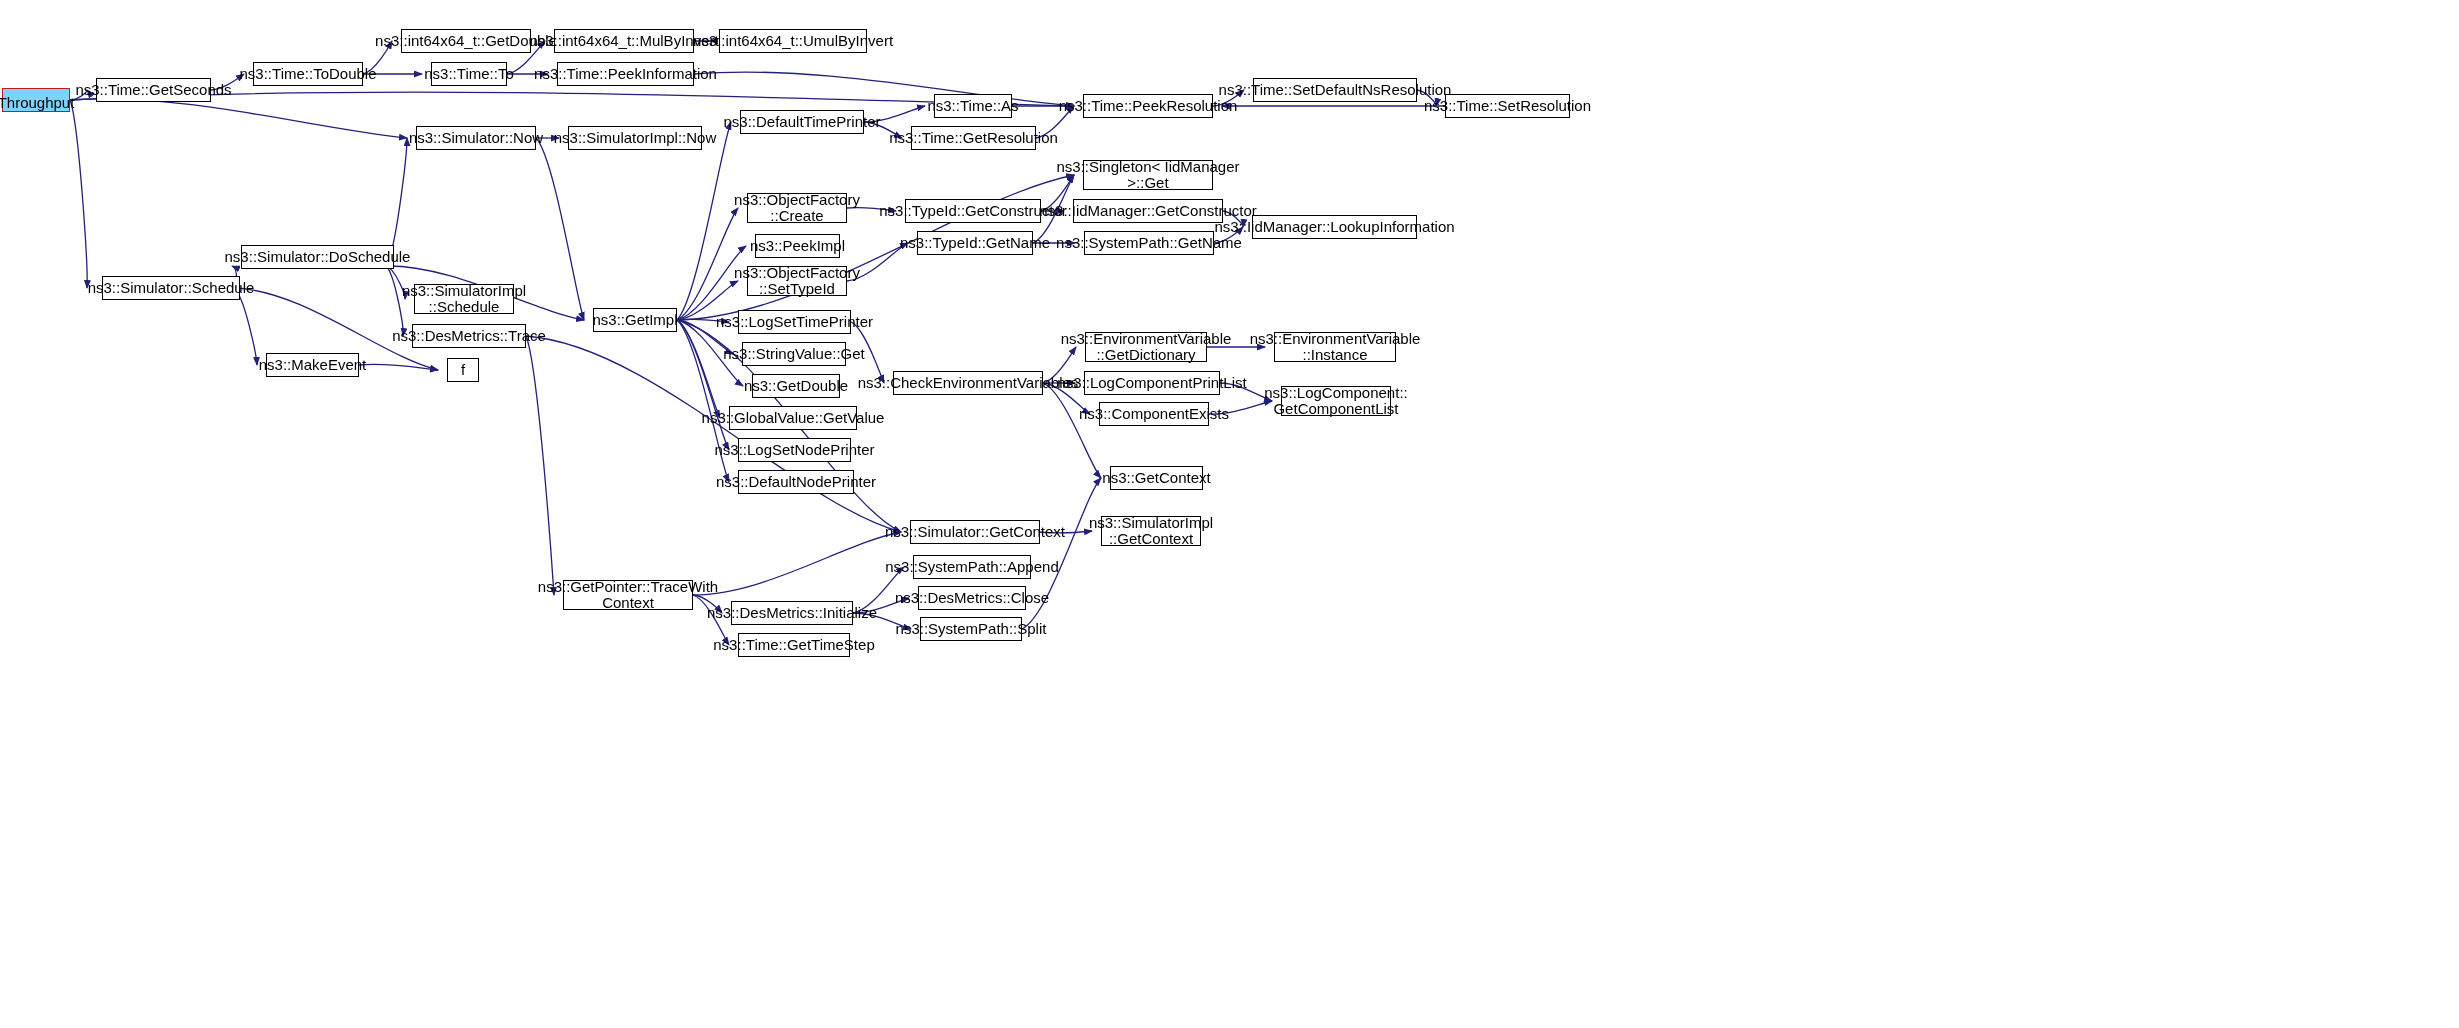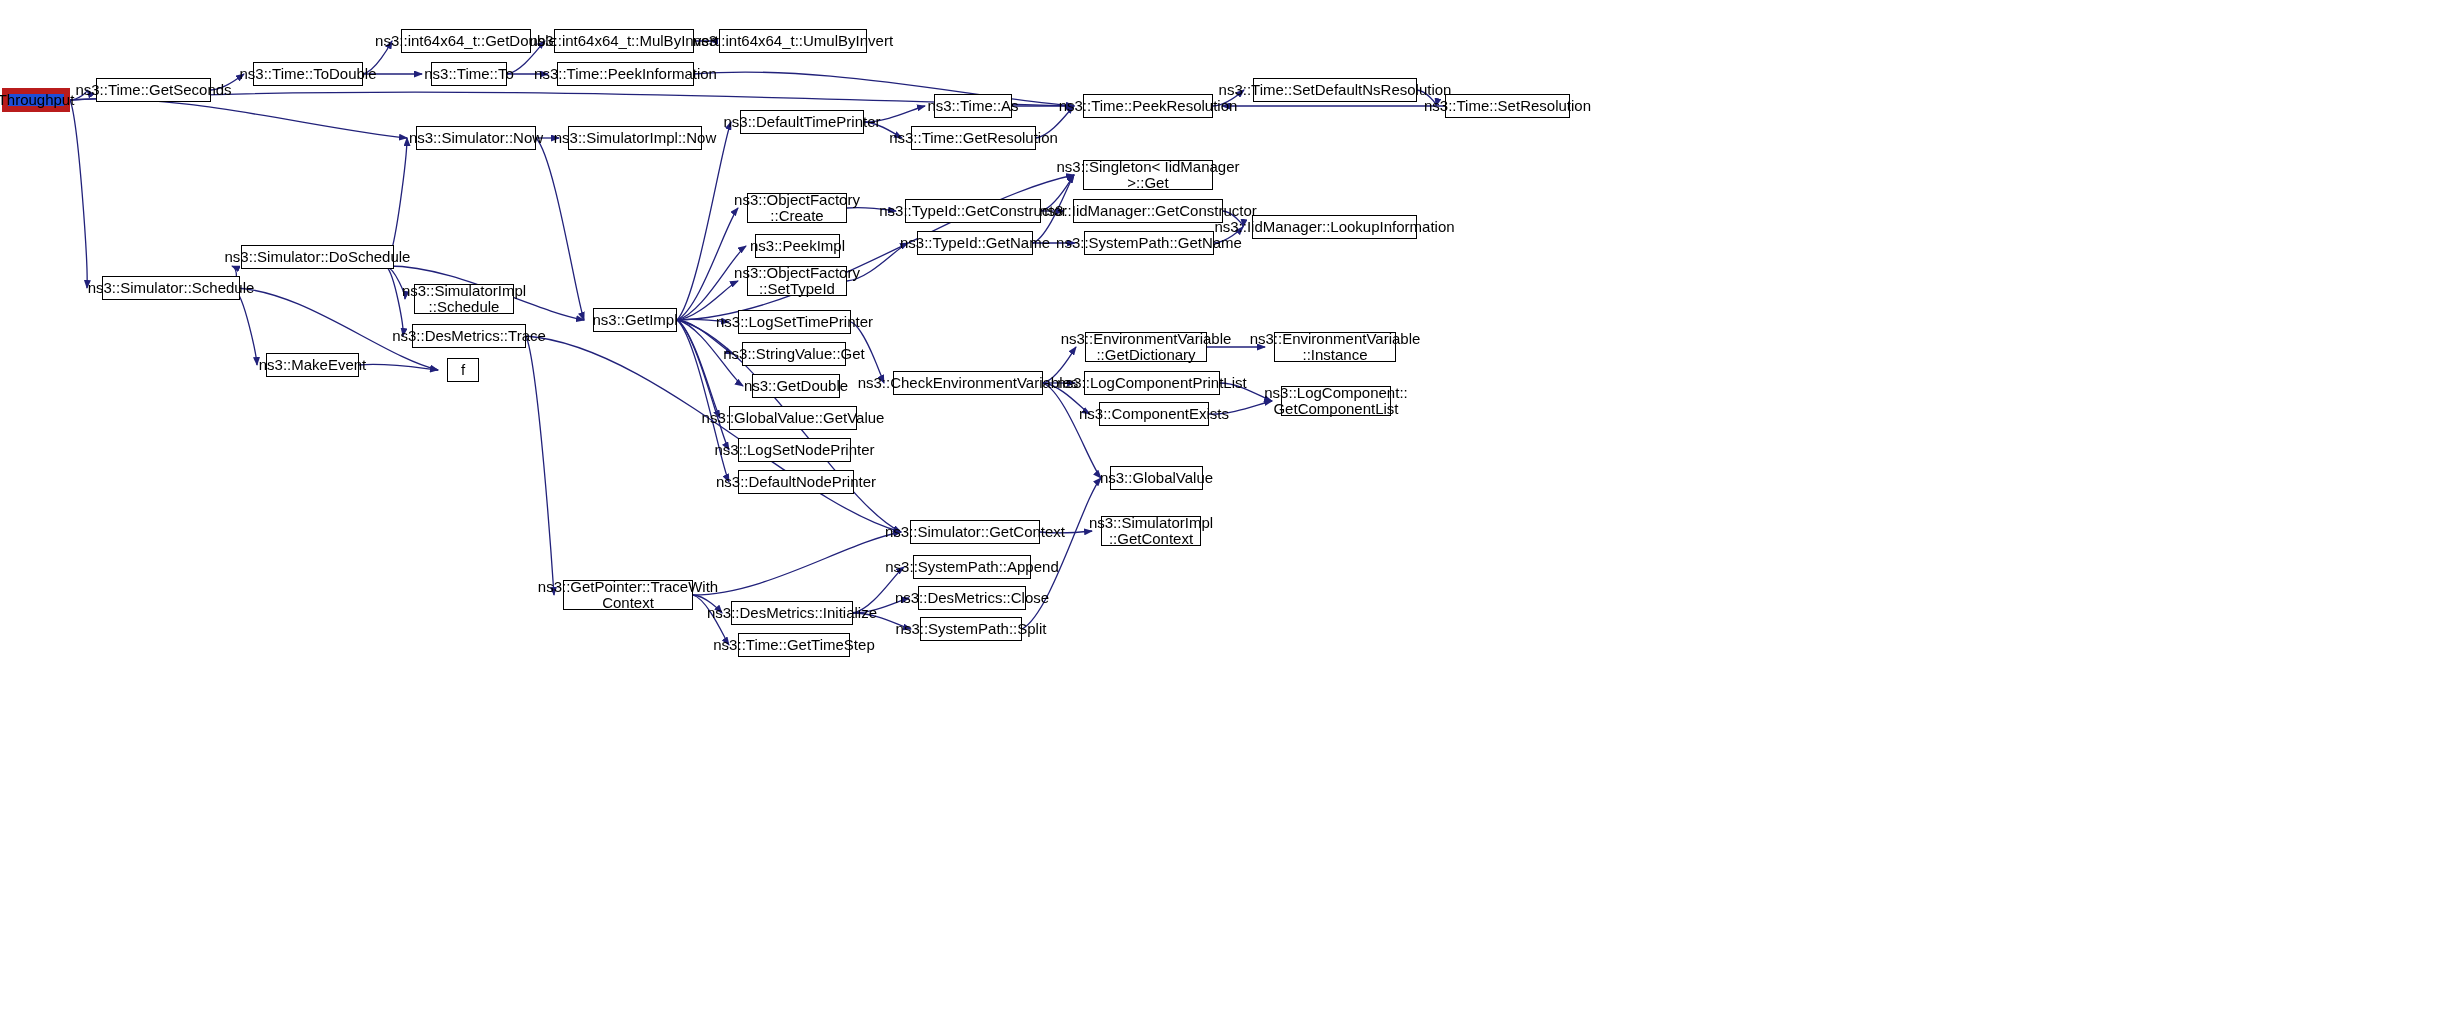--- a/index.html
+++ b/index.html
@@ -28,22 +28,23 @@
     line-height:16px;
     display:flex;
     align-items:center;
     justify-content:center;
     text-align:center;
     white-space:pre;
     padding:0 4px;
     z-index:3;
   }
   .node.root{
-    background:#1d4ed8;
-    border:6px solid #b91c1c;
+    background:#7dd3fc;
+    border:1px solid #b91c1c;
+    align-items:flex-end;
   }
   .node span{display:block;}
 </style>
 </head>
 <body>
 
 <div id="canvas">
   <svg id="edges" xmlns="http://www.w3.org/2000/svg">
     <defs>
       <marker id="arrow" markerWidth="9" markerHeight="7" refX="8" refY="3.5" orient="auto" markerUnits="userSpaceOnUse">
@@ -163,21 +164,21 @@
 ::Instance</span></div>
       <div class="node" style="left: 266px; top: 353px; width: 93px; height: 24px;"><span>ns3::MakeEvent</span></div>
       <div class="node" style="left: 447px; top: 358px; width: 32px; height: 24px;"><span>f</span></div>
       <div class="node" style="left: 752px; top: 374px; width: 88px; height: 24px;"><span>ns3::GetDouble</span></div>
       <div class="node" style="left: 1084px; top: 371px; width: 136px; height: 24px;"><span>ns3::LogComponentPrintList</span></div>
       <div class="node" style="left: 1281px; top: 386px; width: 110px; height: 30px;"><span>ns3::LogComponent::
 GetComponentList</span></div>
       <div class="node" style="left: 729px; top: 406px; width: 128px; height: 24px;"><span>ns3::GlobalValue::GetValue</span></div>
       <div class="node" style="left: 1099px; top: 402px; width: 110px; height: 24px;"><span>ns3::ComponentExists</span></div>
       <div class="node" style="left: 738px; top: 438px; width: 113px; height: 24px;"><span>ns3::LogSetNodePrinter</span></div>
-      <div class="node" style="left: 1110px; top: 466px; width: 93px; height: 24px;"><span>ns3::GlobalValue</span></div>
+      <div class="node" style="left: 1110px; top: 466px; width: 93px; height: 24px;"><span>ns3::GetContext</span></div>
       <div class="node" style="left: 738px; top: 470px; width: 116px; height: 24px;"><span>ns3::DefaultNodePrinter</span></div>
       <div class="node" style="left: 910px; top: 520px; width: 130px; height: 24px;"><span>ns3::Simulator::GetContext</span></div>
       <div class="node" style="left: 1101px; top: 516px; width: 100px; height: 30px;"><span>ns3::SimulatorImpl
 ::GetContext</span></div>
       <div class="node" style="left: 913px; top: 555px; width: 118px; height: 24px;"><span>ns3::SystemPath::Append</span></div>
       <div class="node" style="left: 563px; top: 580px; width: 130px; height: 30px;"><span>ns3::GetPointer::TraceWith
 Context</span></div>
       <div class="node" style="left: 918px; top: 586px; width: 108px; height: 24px;"><span>ns3::DesMetrics::Close</span></div>
       <div class="node" style="left: 731px; top: 601px; width: 122px; height: 24px;"><span>ns3::DesMetrics::Initialize</span></div>
       <div class="node" style="left: 920px; top: 617px; width: 102px; height: 24px;"><span>ns3::SystemPath::Split</span></div>

